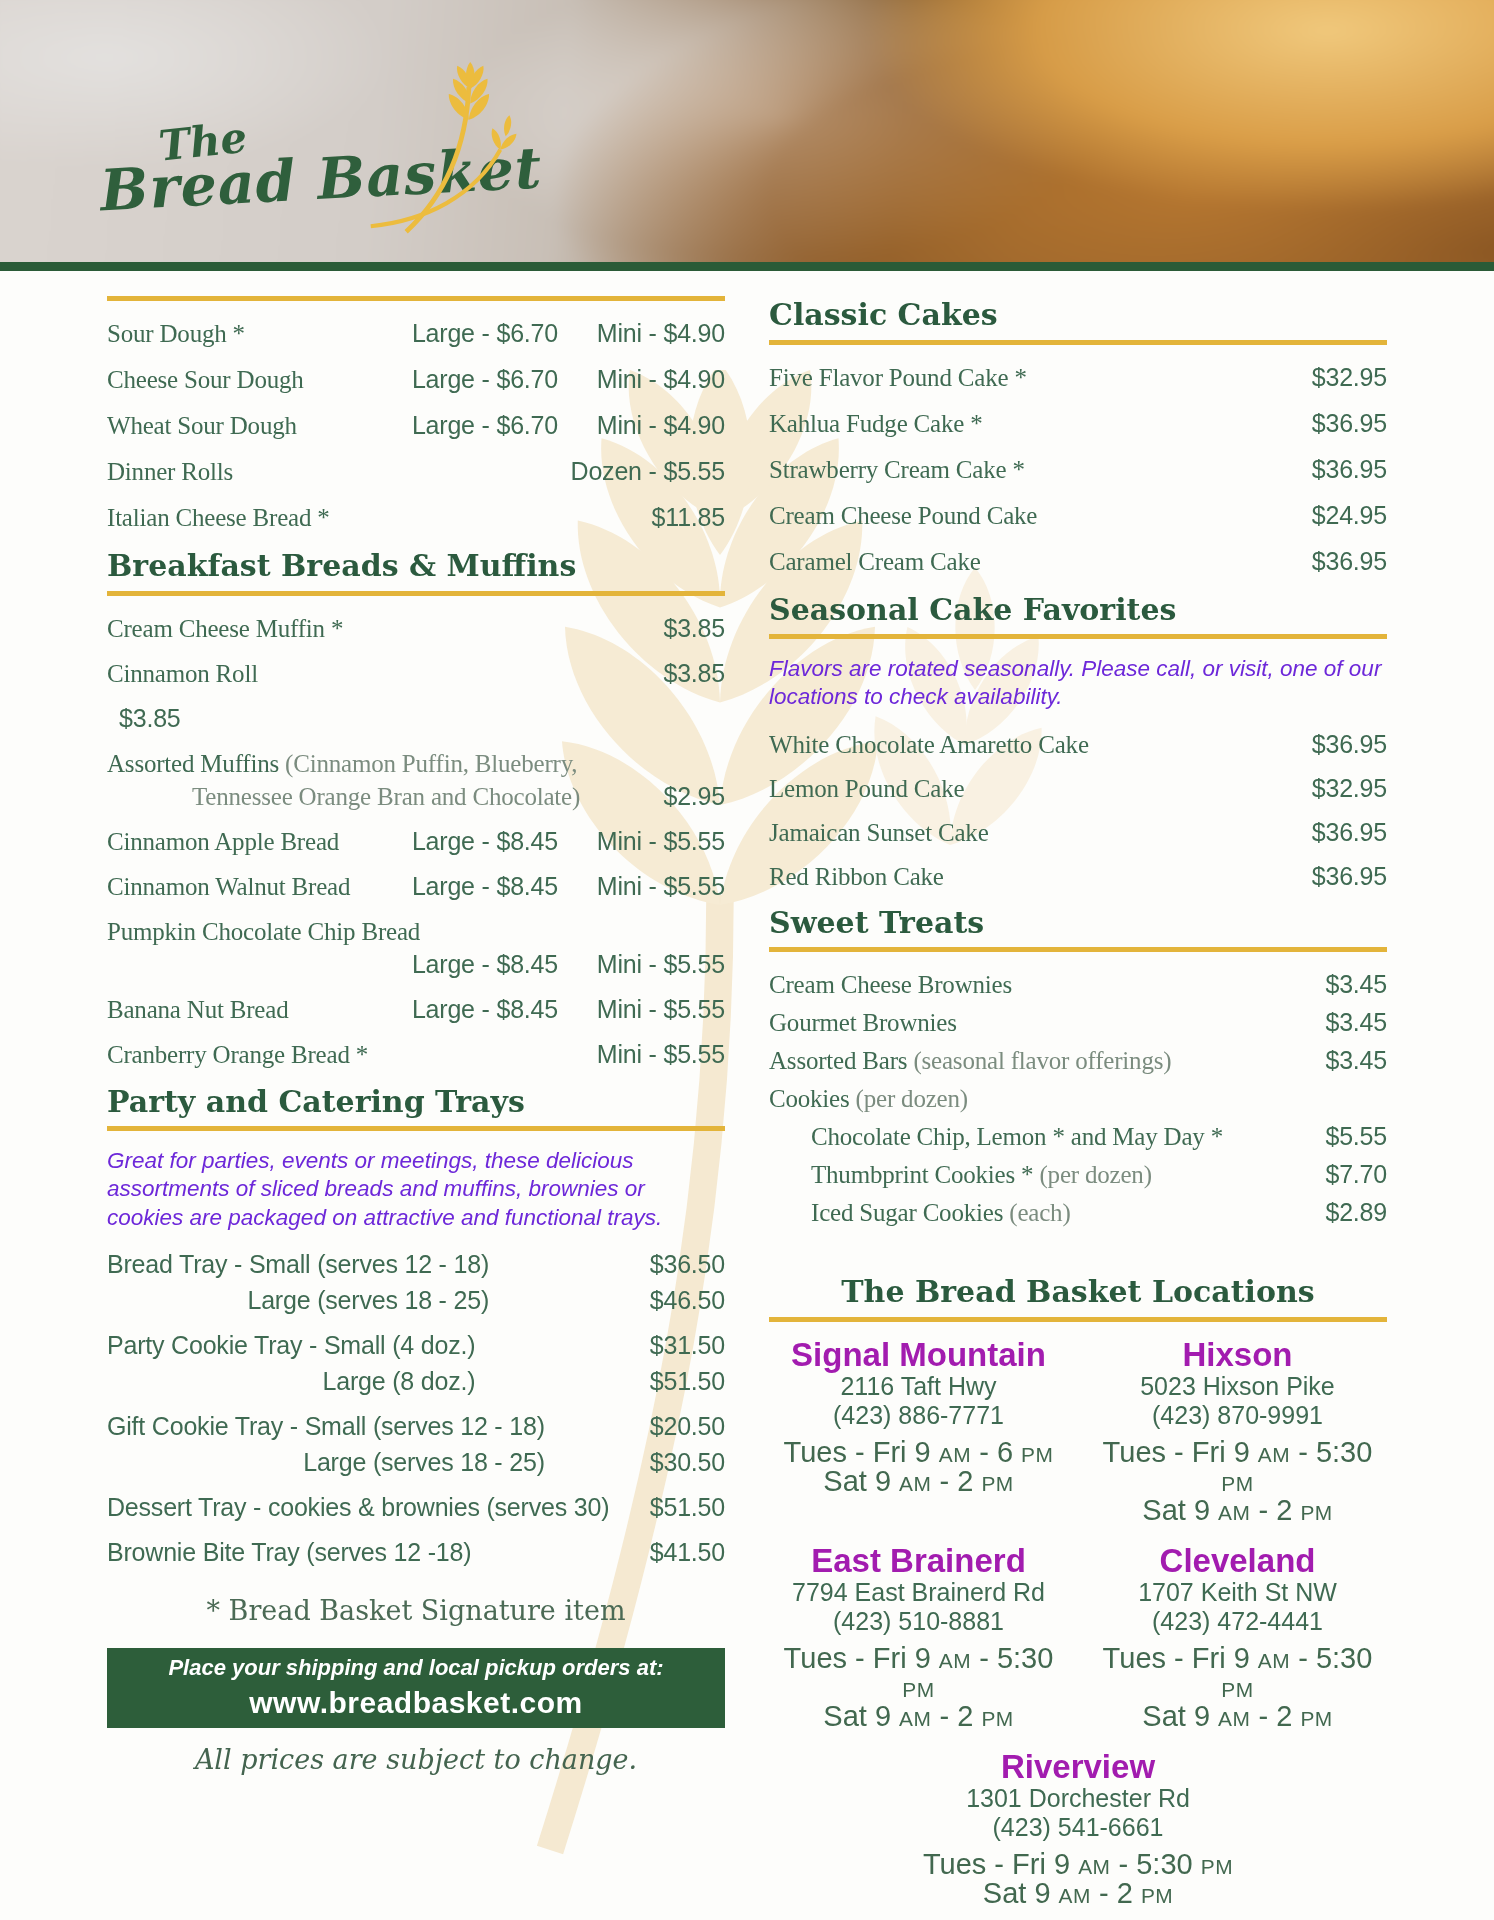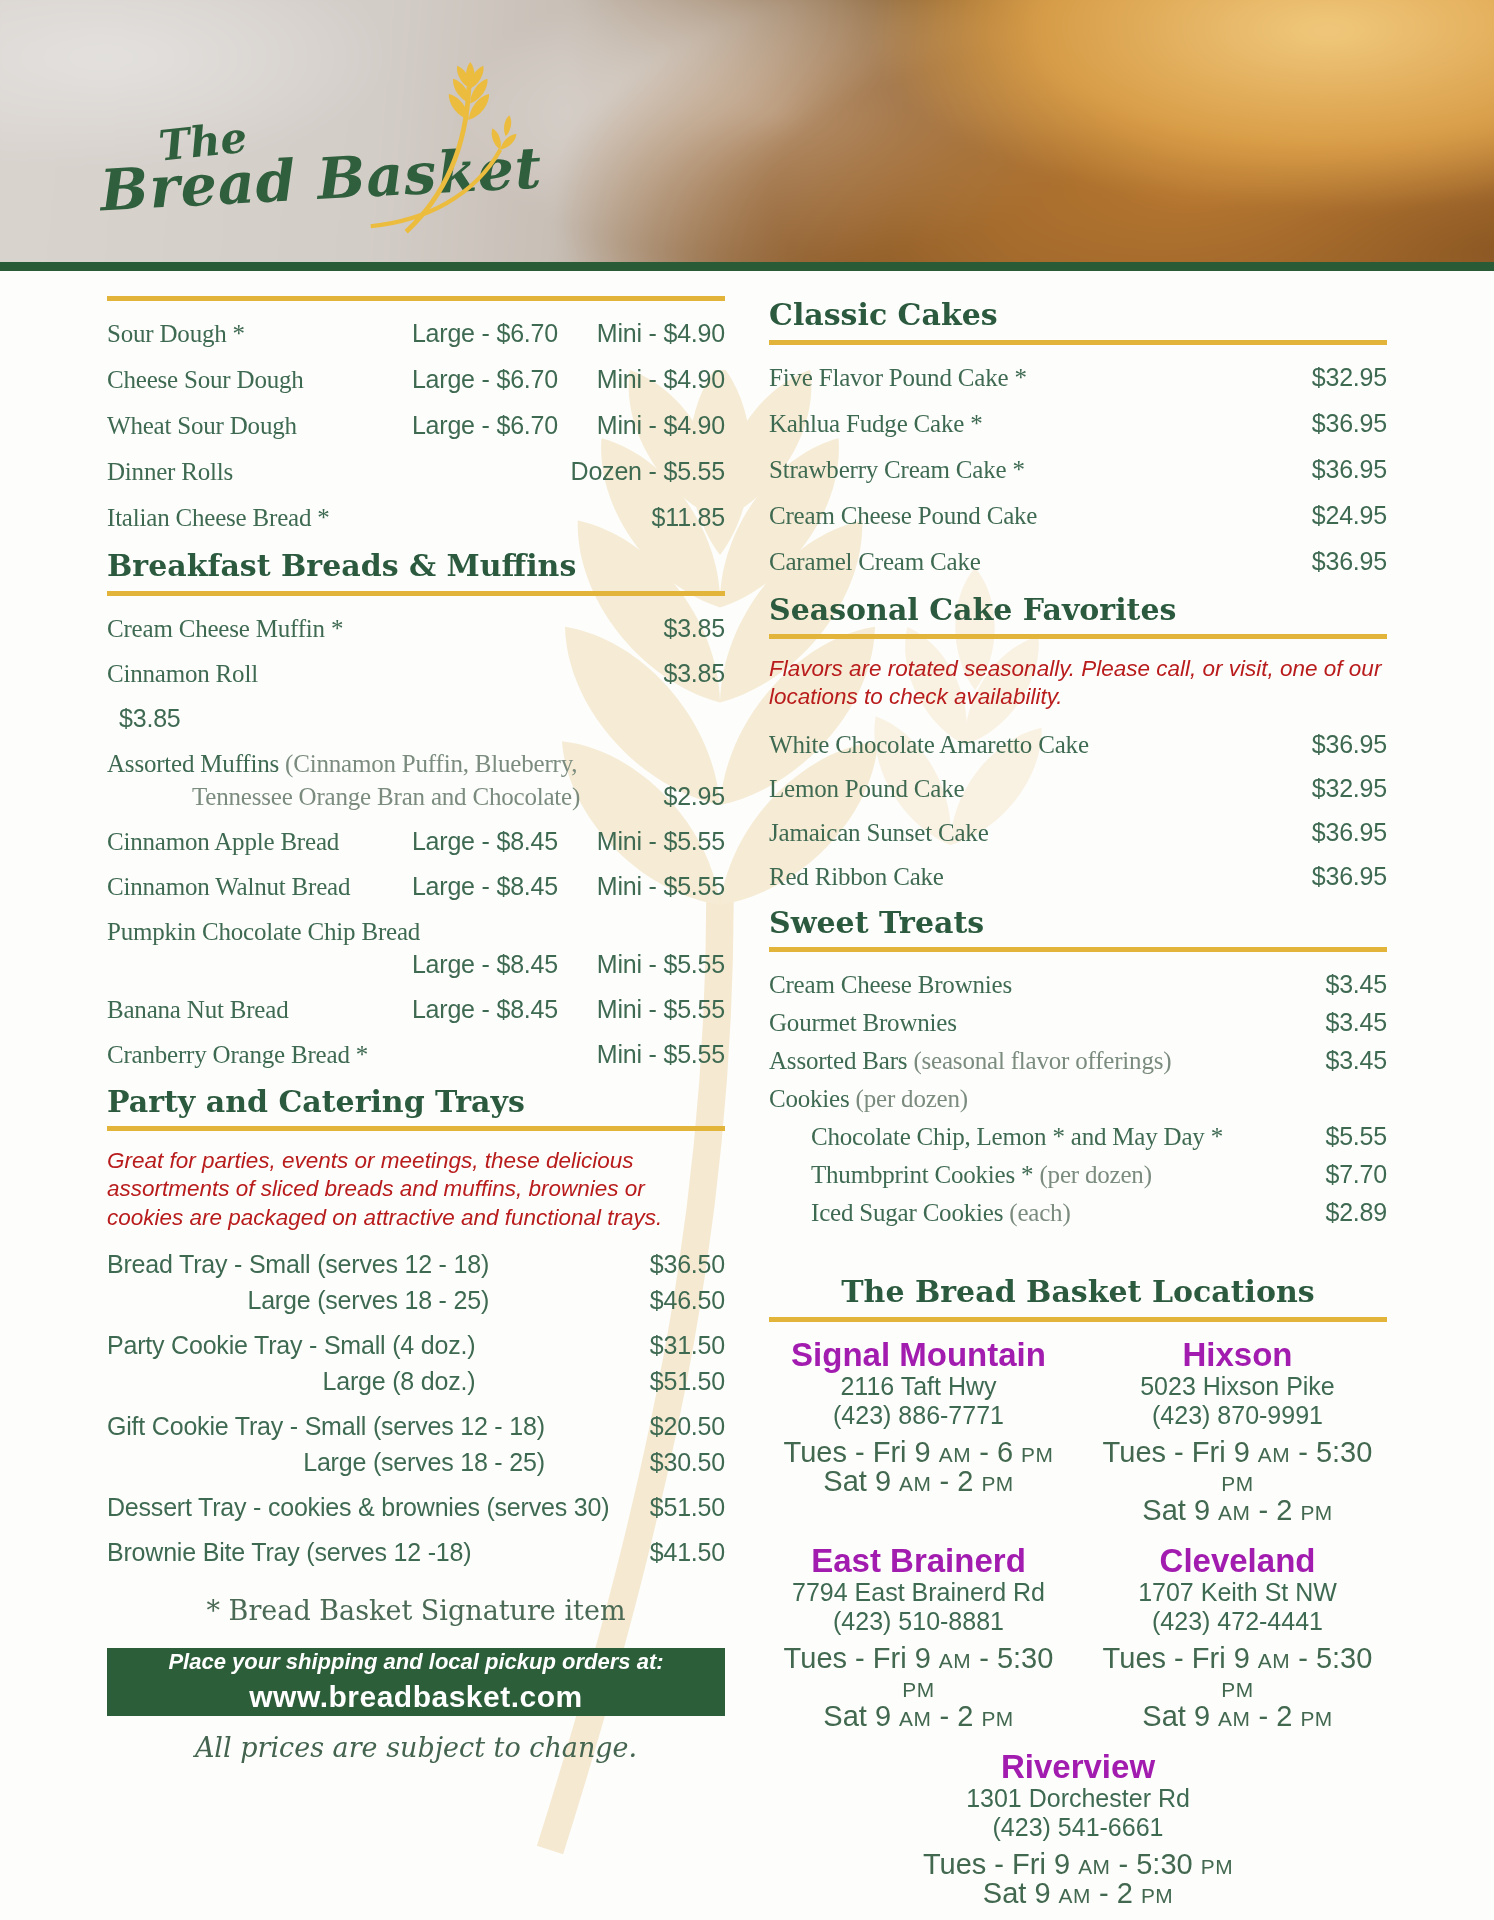--- a/index.html
+++ b/index.html
@@ -30,21 +30,21 @@
   .logo-wheat{position:absolute;left:268px;top:-52px;width:150px;height:185px;}
 
   
   .content{position:absolute;top:296px;left:107px;right:107px;display:flex;gap:44px;z-index:1;}
   .menu-col{flex:1 1 0;min-width:0;}
 
   .sec{margin-bottom:8px;}
   .sec-title{font-family:"DejaVu Serif",serif;font-weight:700;font-size:30px;line-height:1.25;
              color:#2b5a3e;margin:0 0 6px 0;}
   .sec-rule{height:5px;background:#e3b43a;margin:0 0 16px 0;}
-  .sec-desc{font-style:italic;font-weight:500;font-size:22.5px;line-height:1.26;color:#b91c1c;margin:0 0 16px 0;}
+  .sec-desc{font-style:italic;font-weight:500;font-size:22.5px;line-height:1.26;color:#6d28d9;margin:0 0 16px 0;}
 
   .row{display:flex;font-weight:500;font-size:25px;line-height:33px;color:#3f6a52;
        letter-spacing:-0.2px;margin-bottom:13px;}
   .nm{flex:1 1 auto;min-width:0;font-family:Liberation Serif, serif;}
   .lg{flex:none;width:150px;text-align:right;white-space:nowrap;}
   .mn{flex:none;width:140px;text-align:right;margin-left:27px;white-space:nowrap;}
   .pr{flex:none;margin-left:12px;text-align:right;white-space:nowrap;}
   .note{color:#7b8c7f;font-weight:400;}
   .end{align-self:flex-end;}
   .ind2{padding-left:85px;}
@@ -60,21 +60,21 @@
   
   .tray{justify-content:space-between;margin-bottom:12px;}
   .tray .t1{white-space:nowrap;}
   .tray-names{width:fit-content;}
   .t2,.tp2{text-align:right;margin-top:3px;}
   .tray-prices{flex:none;text-align:right;margin-left:12px;}
 
   
   .sig-note{font-family:"DejaVu Serif",serif;font-size:27px;line-height:1.3;color:#4b6a55;
             text-align:center;margin:24px 0 20px 0;}
-  .order-box{height:68px;background:#2d5e3a;display:flex;flex-direction:column;align-items:center;
+  .order-box{height:80px;background:#2d5e3a;display:flex;flex-direction:column;align-items:center;
              justify-content:center;gap:4px;}
   .ob1{font-style:italic;font-weight:700;font-size:22px;line-height:1.2;color:#ffffff;}
   .ob2{font-weight:700;font-size:30px;line-height:1.2;color:#ffffff;letter-spacing:.5px;}
   .disclaimer{font-family:"DejaVu Serif",serif;font-style:italic;font-size:27px;color:#44644f;
               text-align:center;margin-top:16px;}
 
   
   .locations{margin-top:44px;}
   .loc-title{text-align:center;}
   .loc-grid{display:grid;grid-template-columns:1fr 1fr;column-gap:20px;row-gap:18px;

